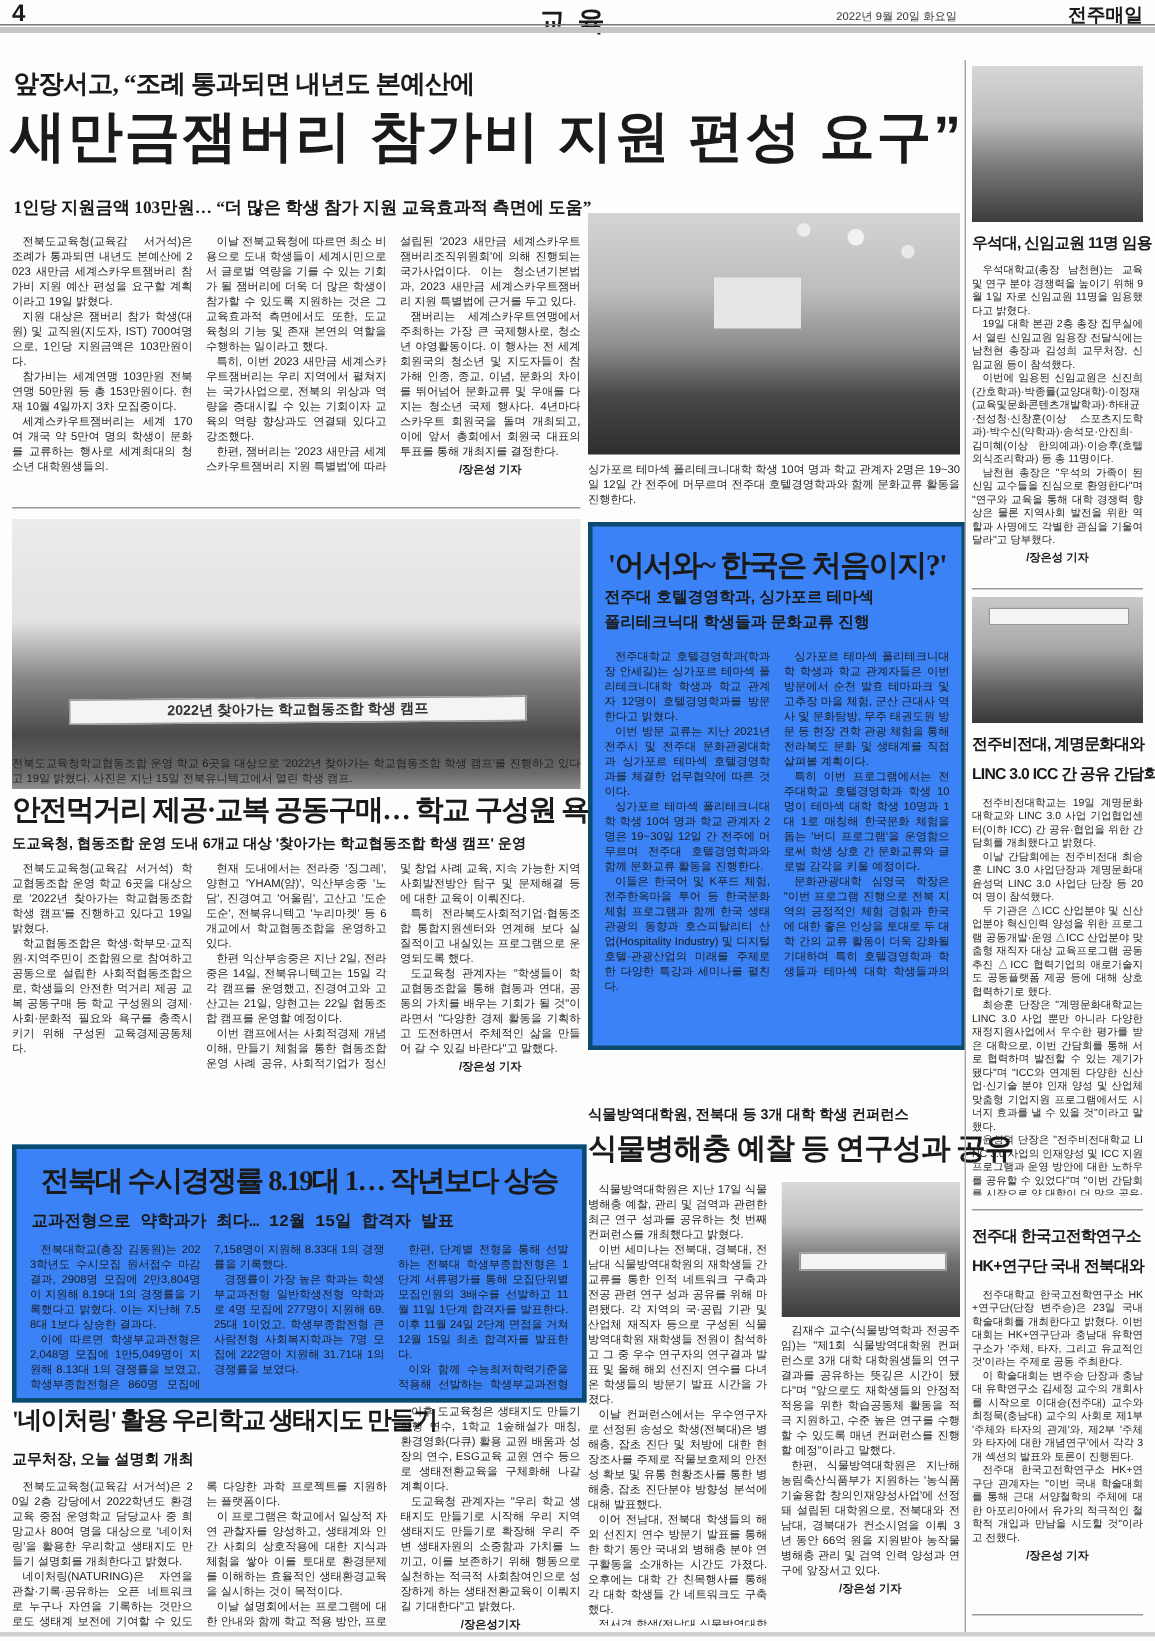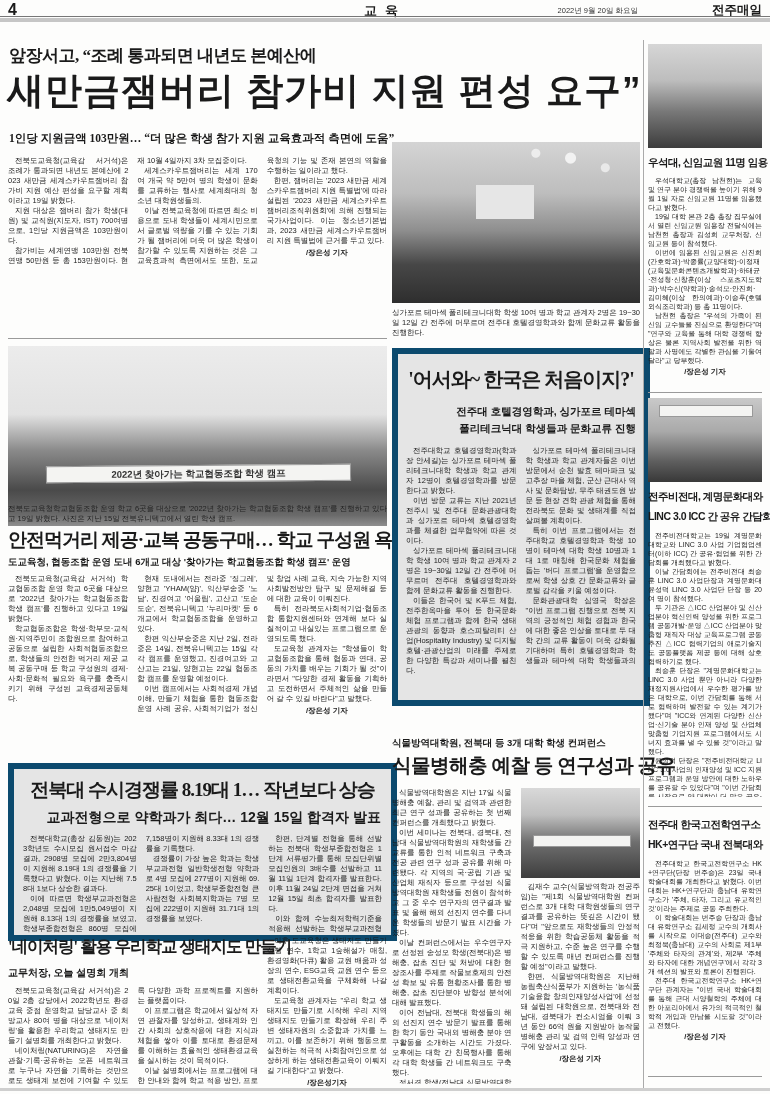--- a/index.html
+++ b/index.html
@@ -1,36 +1,36 @@
 <!DOCTYPE html>
 <html><head>
 <meta charset="utf-8">
 <style>
   html,body{margin:0;padding:0;background:#e9e9e9;}
   .page{position:relative;width:770px;height:1094px;background:#fdfdfc;margin:0 auto;
         font-family:"Liberation Sans",sans-serif;color:#1a1a1a;overflow:hidden;}
   
   .pagenum{position:absolute;left:8px;top:1px;font-size:16px;font-weight:bold;}
-  .section{position:absolute;left:50%;transform:translateX(-50%);top:2px;font-size:13px;font-weight:bold;letter-spacing:8px;}
+  .section{position:absolute;left:50%;transform:translateX(-50%);top:2px;font-size:18px;font-weight:bold;letter-spacing:8px;}
   .edate{position:absolute;right:132px;top:6px;font-size:7.5px;color:#333;}
   .pname{position:absolute;right:8px;top:2px;font-size:12.5px;font-weight:900;}
   .hrule1{position:absolute;left:0;right:0;top:16px;border-top:1px solid #777;}
   .hrule2{position:absolute;left:0;right:0;top:18px;height:4px;background:#c6c6c6;}
   
   .serif{font-family:"Liberation Serif","DejaVu Serif",serif;}
   .body{font-size:7.5px;line-height:10px;text-align:justify;word-break:break-all;overflow:hidden;}
   .body p{margin:0;text-indent:7px;}
   .byline{text-align:center;font-weight:bold;font-size:7.5px;margin-top:2px;}
   .caption{font-size:7.5px;line-height:10px;text-align:justify;word-break:break-all;color:#222;}
   .photo{position:absolute;overflow:hidden;}
   .banner{position:absolute;left:10%;width:80%;background:#f4f4f2;color:#333;font-weight:bold;
           text-align:center;white-space:nowrap;overflow:hidden;border:1px solid #999;}
   .hr{position:absolute;border-top:1px solid #9a9a9a;}
   .vline{position:absolute;left:643px;top:40px;height:1048px;border-left:1px solid #aaa;}
-  .boxed{position:absolute;border:6px solid #0c4a6e;background:#e5e5e5;}
+  .boxed{position:absolute;border:3px solid #0c4a6e;background:#3b82f6;}
   
   .kicker{position:absolute;left:9px;top:44px;font-size:17px;font-weight:600;letter-spacing:-0.5px;}
   .mainhead{position:absolute;left:7px;top:66px;width:630px;font-size:37px;font-weight:900;letter-spacing:1px;white-space:nowrap;}
   .mainsub{position:absolute;left:9px;top:131px;font-size:11.5px;font-weight:bold;}
   .mainbody{position:absolute;left:8px;top:156px;width:379px;height:170px;column-count:3;column-gap:9px;}
   .ph-hotel{left:392px;top:142px;width:248px;height:161px;
     background:
       radial-gradient(circle at 72% 10%, #f2f2f2 0 5px, rgba(0,0,0,0) 6px),
       radial-gradient(circle at 86% 16%, #e9e9e9 0 4px, rgba(0,0,0,0) 5px),
       radial-gradient(circle at 58% 7%, #ededed 0 4px, rgba(0,0,0,0) 5px),
@@ -42,33 +42,33 @@
   .ph-camp{left:8px;top:346px;width:379px;height:180px;
     background:linear-gradient(180deg,#ececec 0%,#e2e2e2 38%,#8a8a8a 58%,#4a4a4a 80%,#6a6a6a 94%,#8f8f8f 100%);}
   .ph-camp .banner{top:66%;height:15px;font-size:9.5px;line-height:15px;transform:rotate(-0.5deg);}
   .cap-camp{position:absolute;left:8px;top:504px;width:379px;}
   .coophead{position:absolute;left:8px;top:527px;width:379px;font-size:19px;font-weight:bold;letter-spacing:-1px;white-space:nowrap;}
   .coopsub{position:absolute;left:8px;top:556px;width:379px;font-size:9.5px;font-weight:bold;}
   .coopbody{position:absolute;left:8px;top:574px;width:379px;height:184px;column-count:3;column-gap:9px;}
   
   .jbnubox{left:8px;top:763px;width:377px;height:166px;}
   .jbnuhead{margin:8px 6px 0;text-align:center;font-size:19px;font-weight:bold;letter-spacing:-1px;white-space:nowrap;}
-  .jbnusub{margin:6px 10px 0;text-align:right;font-size:14px;font-weight:bold;}
+  .jbnusub{margin:6px 10px 0;text-align:left;font-size:11px;font-weight:bold;font-family:Liberation Mono, monospace;}
   .jbnubody{margin:7px 9px 0;height:108px;column-count:3;column-gap:9px;}
   
   .nat{position:absolute;left:8px;top:936px;width:379px;height:152px;display:flex;gap:9px;}
   .natleft{width:250px;}
   .nathead{font-size:16.5px;font-weight:bold;letter-spacing:-1px;white-space:nowrap;}
   .natsub{font-size:10px;font-weight:bold;margin:8px 0 6px;}
   .natbody2{height:104px;column-count:2;column-gap:9px;}
   .natright{width:120px;height:152px;}
   
   .welbox{left:392px;top:348px;width:246px;height:346px;}
   .welhead{margin:12px 4px 0;text-align:center;font-size:20px;font-weight:bold;letter-spacing:-1px;white-space:nowrap;}
-  .welsub{margin:10px 8px 0;text-align:right;font-size:10.5px;font-weight:bold;line-height:17px;}
+  .welsub{margin:0 8px 0;text-align:left;font-size:10.5px;font-weight:bold;line-height:17px;}
   .welbody{margin:9px 8px 0;height:232px;column-count:2;column-gap:9px;}
   
   .plantkick{position:absolute;left:392px;top:737px;font-size:9.5px;font-weight:bold;}
   .planthead{position:absolute;left:392px;top:752px;width:248px;font-size:19.5px;font-weight:bold;letter-spacing:-0.5px;white-space:nowrap;}
   .plantbody{position:absolute;left:392px;top:788px;width:248px;height:296px;display:flex;gap:9px;}
   .plantcol{width:120px;height:296px;}
   .ph-plant{position:relative;width:120px;height:90px;margin-bottom:4px;
     background:linear-gradient(180deg,#d9d9d9 0%,#bfbfbf 30%,#6f6f6f 60%,#3d3d3d 100%);}
   .ph-plant .banner{top:52%;height:10px;font-size:5px;line-height:10px;}
   
@@ -100,21 +100,23 @@
   <div class="kicker serif">앞장서고, “조례 통과되면 내년도 본예산에</div>
   <div class="mainhead">새만금잼버리 참가비 지원 편성 요구”</div>
   <div class="mainsub serif">1인당 지원금액 103만원… “더 많은 학생 참가 지원 교육효과적 측면에 도움”</div>
   <div class="mainbody body">
     <div>
         <p>전북도교육청(교육감 서거석)은 조례가 통과되면 내년도 본예산에 2023 새만금 세계스카우트잼버리 참가비 지원 예산 편성을 요구할 계획이라고 19일 밝혔다.</p>
         <p>지원 대상은 잼버리 참가 학생(대원) 및 교직원(지도자, IST) 700여명으로, 1인당 지원금액은 103만원이다.</p>
         <p>참가비는 세계연맹 103만원 전북연맹 50만원 등 총 153만원이다. 현재 10월 4일까지 3차 모집중이다.</p>
         <p>세계스카우트잼버리는 세계 170여 개국 약 5만여 명의 학생이 문화를 교류하는 행사로 세계최대의 청소년 대학원생들의.</p>
         <p>이날 전북교육청에 따르면 최소 비용으로 도내 학생들이 세계시민으로서 글로벌 역량을 기를 수 있는 기회가 될 잼버리에 더욱 더 많은 학생이 참가할 수 있도록 지원하는 것은 그 교육효과적 측면에서도 또한, 도교육청의 기능 및 존재 본연의 역할을 수행하는 일이라고 했다.</p>
+        <p>특히, 이번 2023 새만금 세계스카우트잼버리는 우리 지역에서 펼쳐지는 국가사업으로, 전북의 위상과 역량을 증대시킬 수 있는 기회이자 교육의 역량 향상과도 연결돼 있다고 강조했다.</p>
         <p>한편, 잼버리는 '2023 새만금 세계스카우트잼버리 지원 특별법'에 따라 설립된 '2023 새만금 세계스카우트잼버리조직위원회'에 의해 진행되는 국가사업이다. 이는 청소년기본법과, 2023 새만금 세계스카우트잼버리 지원 특별법에 근거를 두고 있다.</p>
+        <p>잼버리는 세계스카우트연맹에서 주최하는 가장 큰 국제행사로, 청소년 야영활동이다. 이 행사는 전 세계 회원국의 청소년 및 지도자들이 참가해 인종, 종교, 이념, 문화의 차이를 뛰어넘어 문화교류 및 우애를 다지는 청소년 국제 행사다. 4년마다 스카우트 회원국을 돌며 개최되고, 이에 앞서 총회에서 회원국 대표의 투표를 통해 개최지를 결정한다.</p>
       </div>
     <div class="byline">/장은성 기자</div>
   </div>
 
   <div class="photo ph-hotel"></div>
   <div class="cap-hotel caption">싱가포르 테마섹 폴리테크니대학 학생 10여 명과 학교 관계자 2명은 19~30일 12일 간 전주에 머무르며 전주대 호텔경영학과와 함께 문화교류 활동을 진행한다.</div>
 
   <div class="hr hr-main"></div>
 
   <div class="photo ph-camp">

